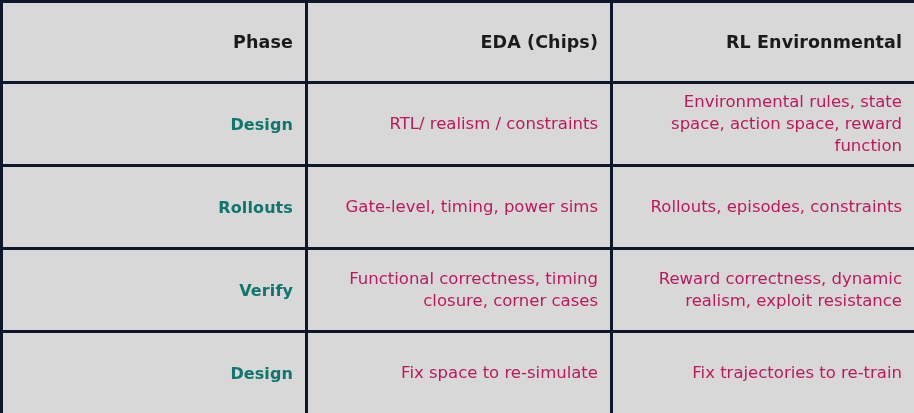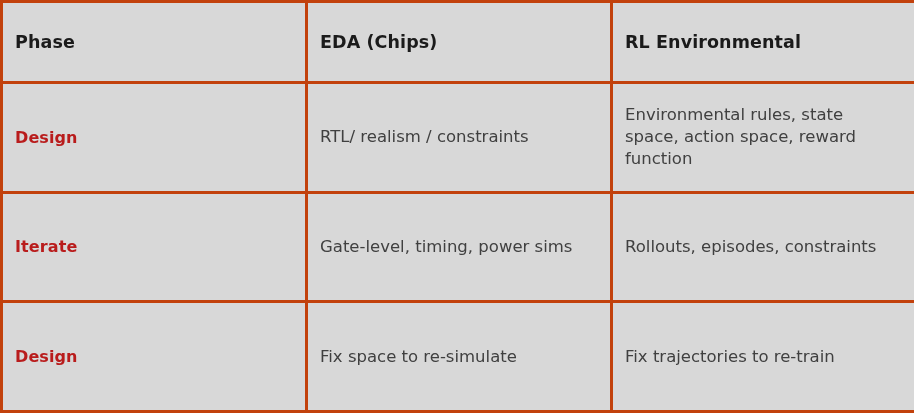--- a/index.html
+++ b/index.html
@@ -22,52 +22,52 @@
     background: #d8d8d8;
     box-sizing: border-box;
   }
 
   .comparison-table col.col-phase { width: 305px; }
   .comparison-table col.col-eda   { width: 305px; }
   .comparison-table col.col-rl    { width: 304px; }
 
   .comparison-table th,
   .comparison-table td {
-    border: 3px solid #c2410c;
+    border: 3px solid #0f172a;
     background: #d8d8d8;
     padding: 0 12px;
     vertical-align: middle;
-    text-align: left;
+    text-align: right;
     box-sizing: border-box;
     overflow: hidden;
   }
 
   
   .comparison-table thead th {
     height: 81px;
     font-size: 17.5px;
     font-weight: bold;
     color: #1b1b1b;
     letter-spacing: 0.1px;
   }
 
   
   .comparison-table tbody tr { height: 83px; }
 
   .comparison-table tbody th.row-label {
     font-size: 16px;
     font-weight: bold;
-    color: #b91c1c;
+    color: #0f766e;
     letter-spacing: 0.1px;
   }
 
   .comparison-table tbody td.cell {
     font-size: 16.5px;
     font-weight: normal;
-    color: #404040;
+    color: #be185d;
     line-height: 1.33;
   }
 
   .cell-text {
     display: block;
   }
 </style>
 </head>
 <body>
 
@@ -88,26 +88,35 @@
     <tr>
       <th scope="row" class="row-label">Design</th>
       <td class="cell">
           <span class="cell-text">RTL/ realism / constraints</span>
         </td>
       <td class="cell">
           <span class="cell-text">Environmental rules, state space, action space, reward function</span>
         </td>
     </tr>
     <tr>
-      <th scope="row" class="row-label">Iterate</th>
+      <th scope="row" class="row-label">Rollouts</th>
       <td class="cell">
           <span class="cell-text">Gate-level, timing, power sims</span>
         </td>
       <td class="cell">
           <span class="cell-text">Rollouts, episodes, constraints</span>
+        </td>
+    </tr>
+    <tr>
+      <th scope="row" class="row-label">Verify</th>
+      <td class="cell">
+          <span class="cell-text">Functional correctness, timing closure, corner cases</span>
+        </td>
+      <td class="cell">
+          <span class="cell-text">Reward correctness, dynamic realism, exploit resistance</span>
         </td>
     </tr>
     <tr>
       <th scope="row" class="row-label">Design</th>
       <td class="cell">
           <span class="cell-text">Fix space to re-simulate</span>
         </td>
       <td class="cell">
           <span class="cell-text">Fix trajectories to re-train</span>
         </td>

